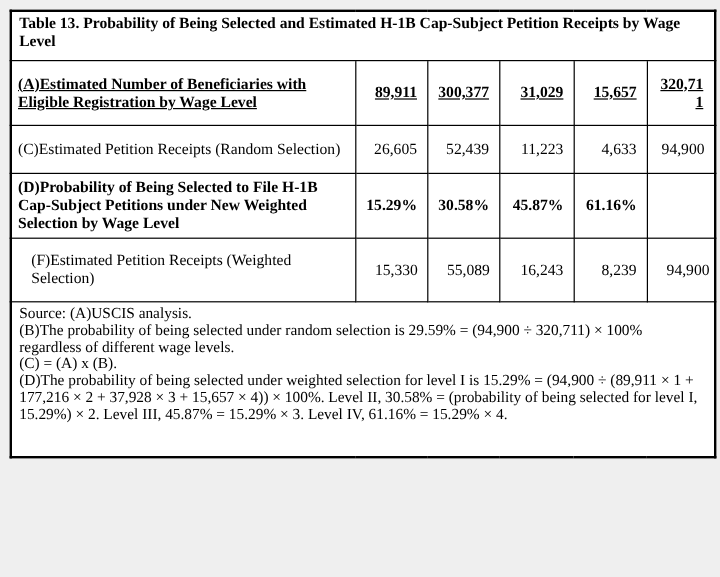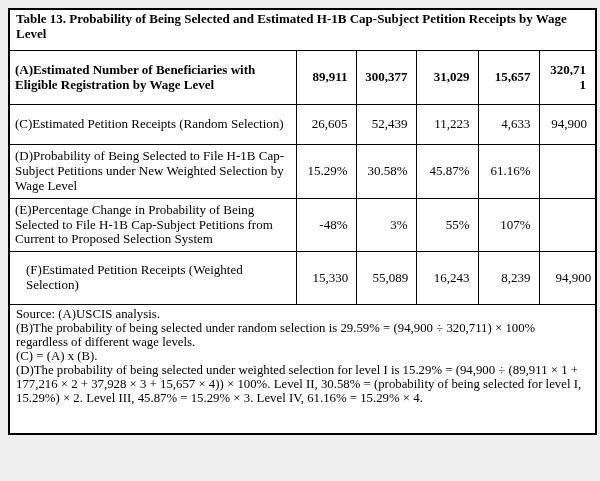--- a/index.html
+++ b/index.html
@@ -45,25 +45,25 @@
     padding: 2px 4px 2px 5px;
   }
   td.val {
     text-align: right;
     padding: 2px 8px 2px 6px;
   }
   td.val.total-wrap {
     word-break: break-all;
     padding: 2px 9px 2px 7px;
   }
-  tr.bold-row td { font-weight: bold; }
+  tr.bold-row td { font-weight: bold; text-decoration: underline; }
   tr.row-a td { height: 49px; }
   tr.row-b td { height: 48px; }
   tr.row-c td { height: 35px; }
-  tr.row-d td { height: 49px; }
+  tr.row-d td { height: 49px; font-weight: bold; }
   tr.row-e td { height: 48px; }
   tr.row-f td { height: 48px; padding-left: 16px; }
   tr.footer-row td {
     height: 124px;
     vertical-align: top;
     text-align: left;
     padding: 2px 6px;
     font-size: 12.8px;
     line-height: 1.1;
   }
@@ -110,28 +110,20 @@
 
     <tr class="row-d">
       <td class="lbl">(D)Probability of Being Selected to File H-1B Cap-Subject Petitions under New Weighted Selection by Wage Level</td>
       <td class="val">15.29%</td>
       <td class="val">30.58%</td>
       <td class="val">45.87%</td>
       <td class="val">61.16%</td>
       <td class="val"></td>
     </tr>
 
-    <tr class="row-e">
-      <td class="lbl">(E)Percentage Change in Probability of Being Selected to File H-1B Cap-Subject Petitions from Current to Proposed Selection System</td>
-      <td class="val">-48%</td>
-      <td class="val">3%</td>
-      <td class="val">55%</td>
-      <td class="val">107%</td>
-      <td class="val"></td>
-    </tr>
 
     <tr class="row-f">
       <td class="lbl">(F)Estimated Petition Receipts (Weighted Selection)</td>
       <td class="val">15,330</td>
       <td class="val">55,089</td>
       <td class="val">16,243</td>
       <td class="val">8,239</td>
       <td class="val">94,900</td>
     </tr>
 

